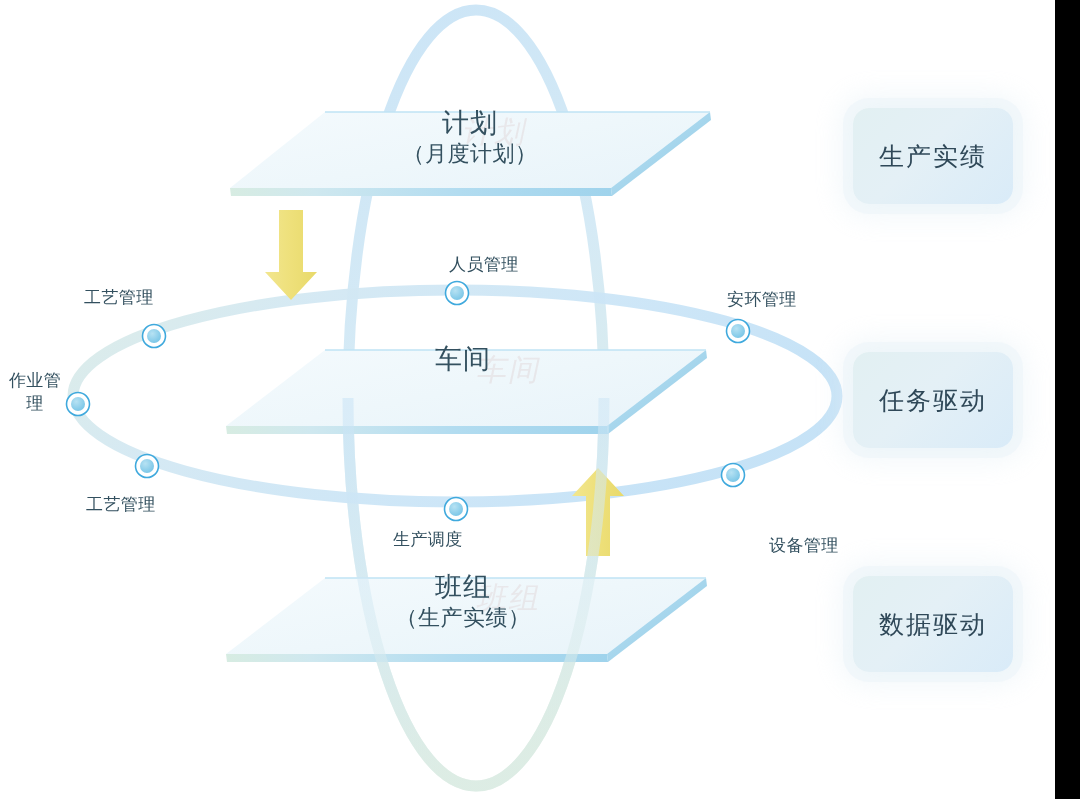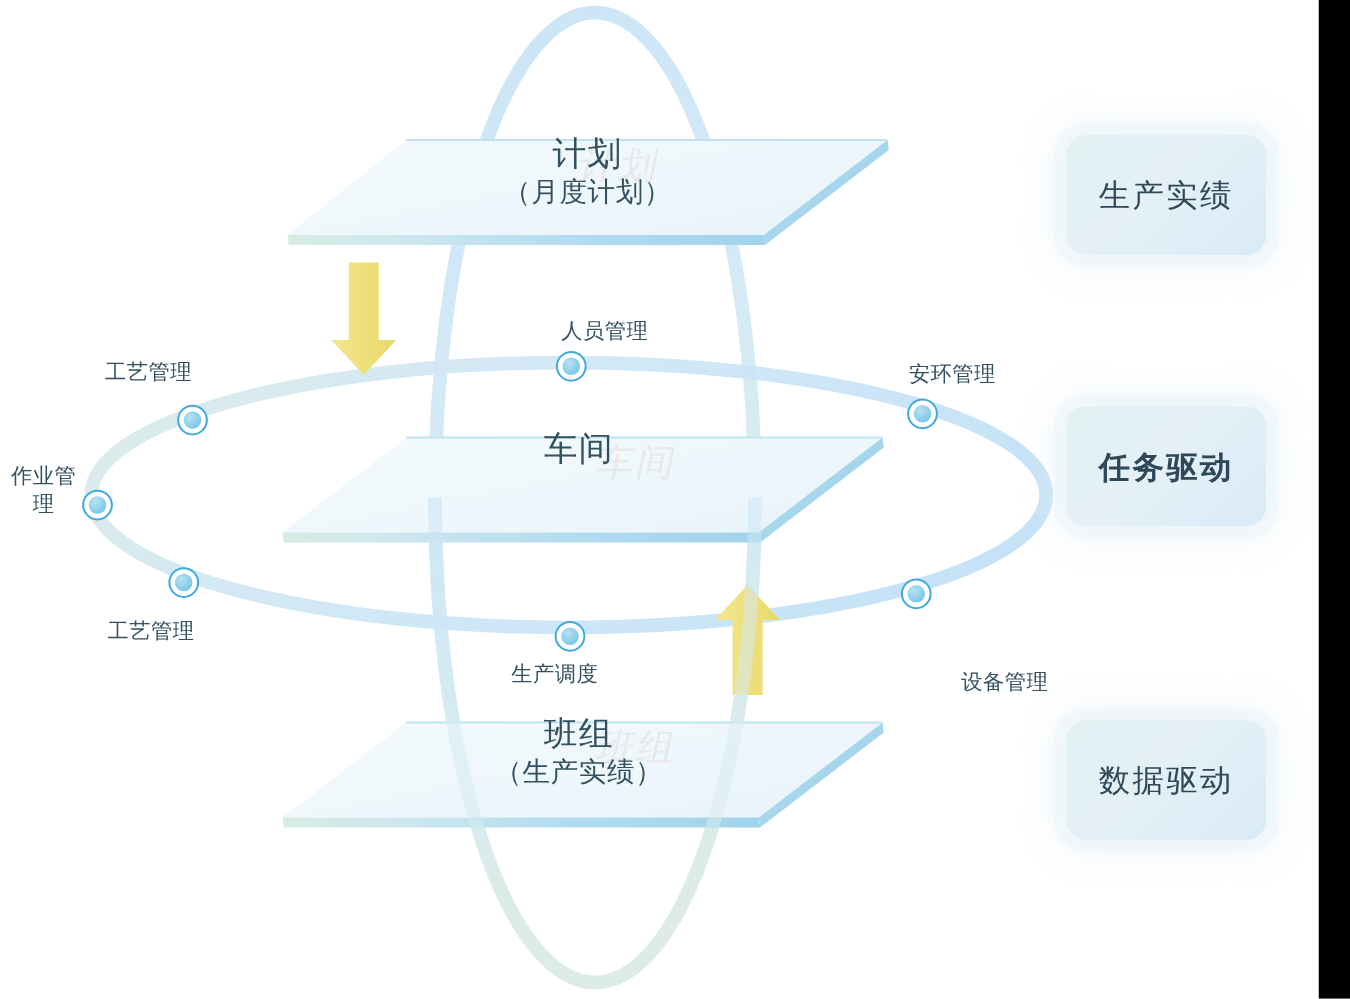--- a/index.html
+++ b/index.html
@@ -204,26 +204,26 @@
     <div class="node-label" style="left:84px;top:286px;">工艺管理</div>
 
     <div class="node-label" style="left:727px;top:288px;">安环管理</div>
 
     <div class="node-label two-line" style="left:4px;top:370px;">作业管理</div>
 
     <div class="node-label" style="left:86px;top:493px;">工艺管理</div>
 
     <div class="node-label" style="left:769px;top:494px;margin-top:40px;">设备管理</div>
 
-    <div class="node-label" style="left:409px;top:528px;">生产调度</div>
+    <div class="node-label" style="left:393px;top:528px;">生产调度</div>
 
     <div class="driver" style="left:853px;top:108px;">
       <span>生产实绩</span>
     </div>
-    <div class="driver" style="left:853px;top:325px;font-weight:bold;">
+    <div class="driver" style="left:853px;top:352px;">
       <span>任务驱动</span>
     </div>
     <div class="driver" style="left:853px;top:576px;align-items:center;">
       <span>数据驱动</span>
     </div>
 
   </div>
 
   <div id="edge-bar"></div>
 </div>

